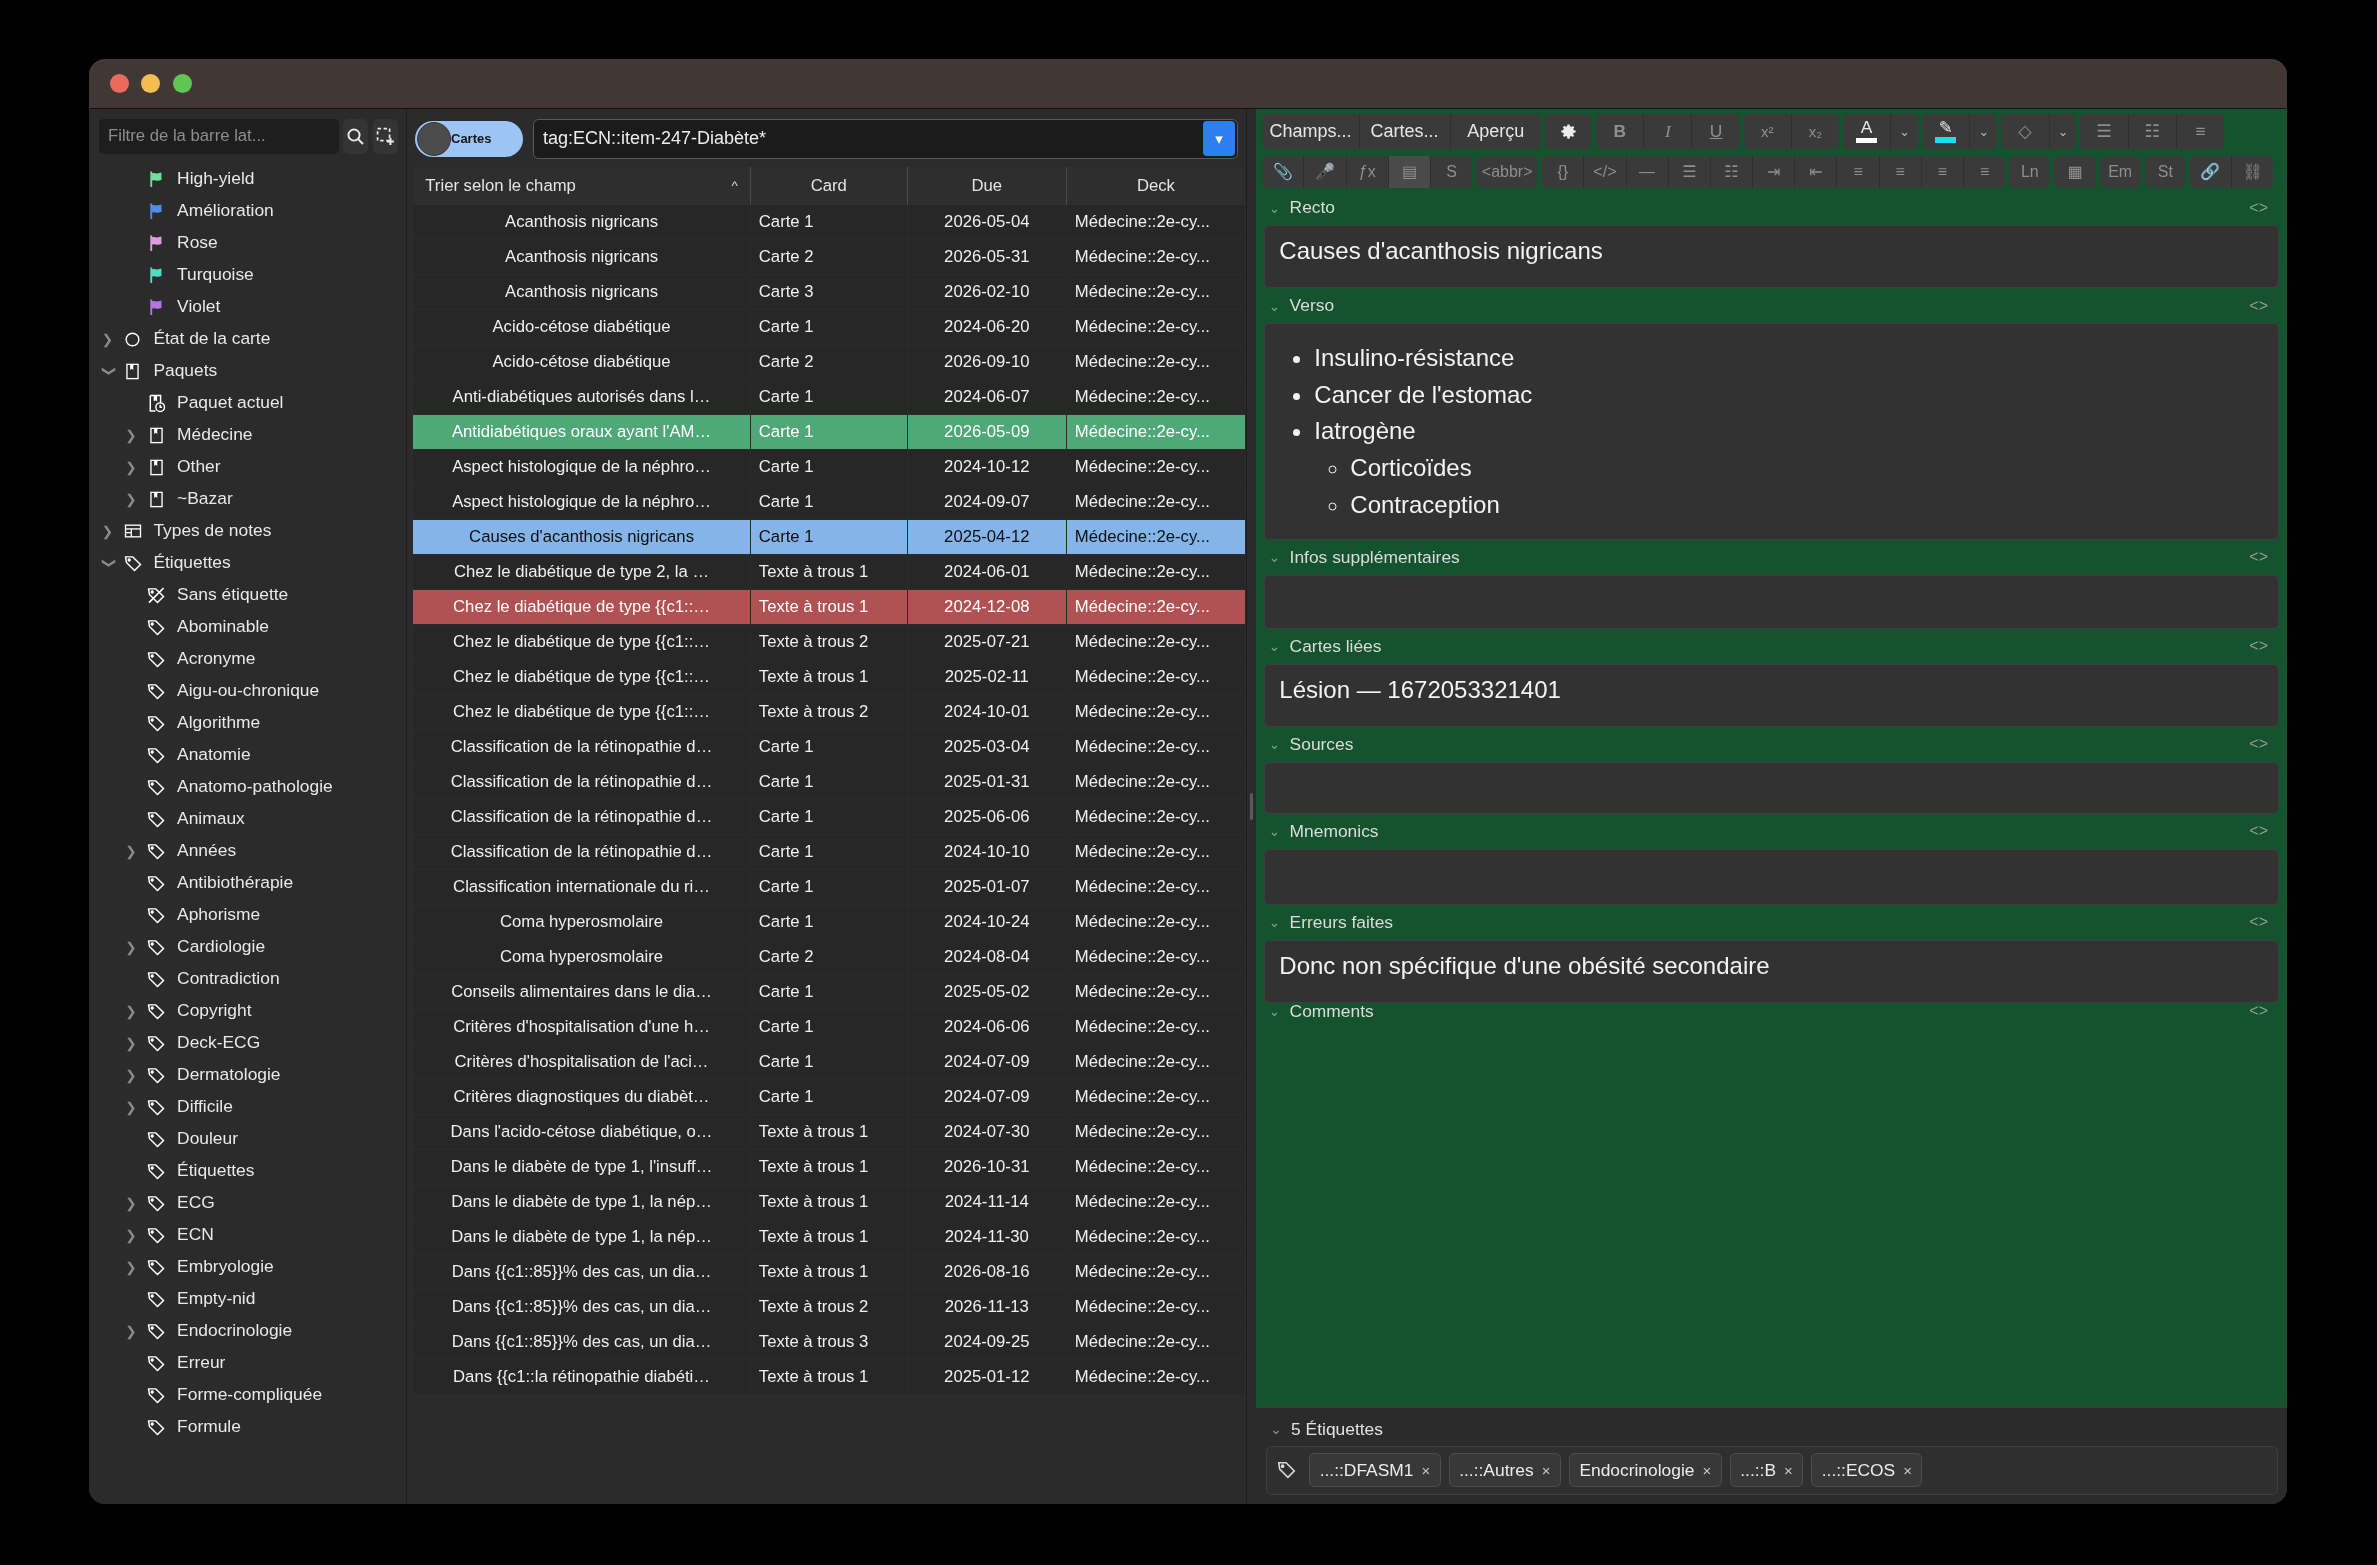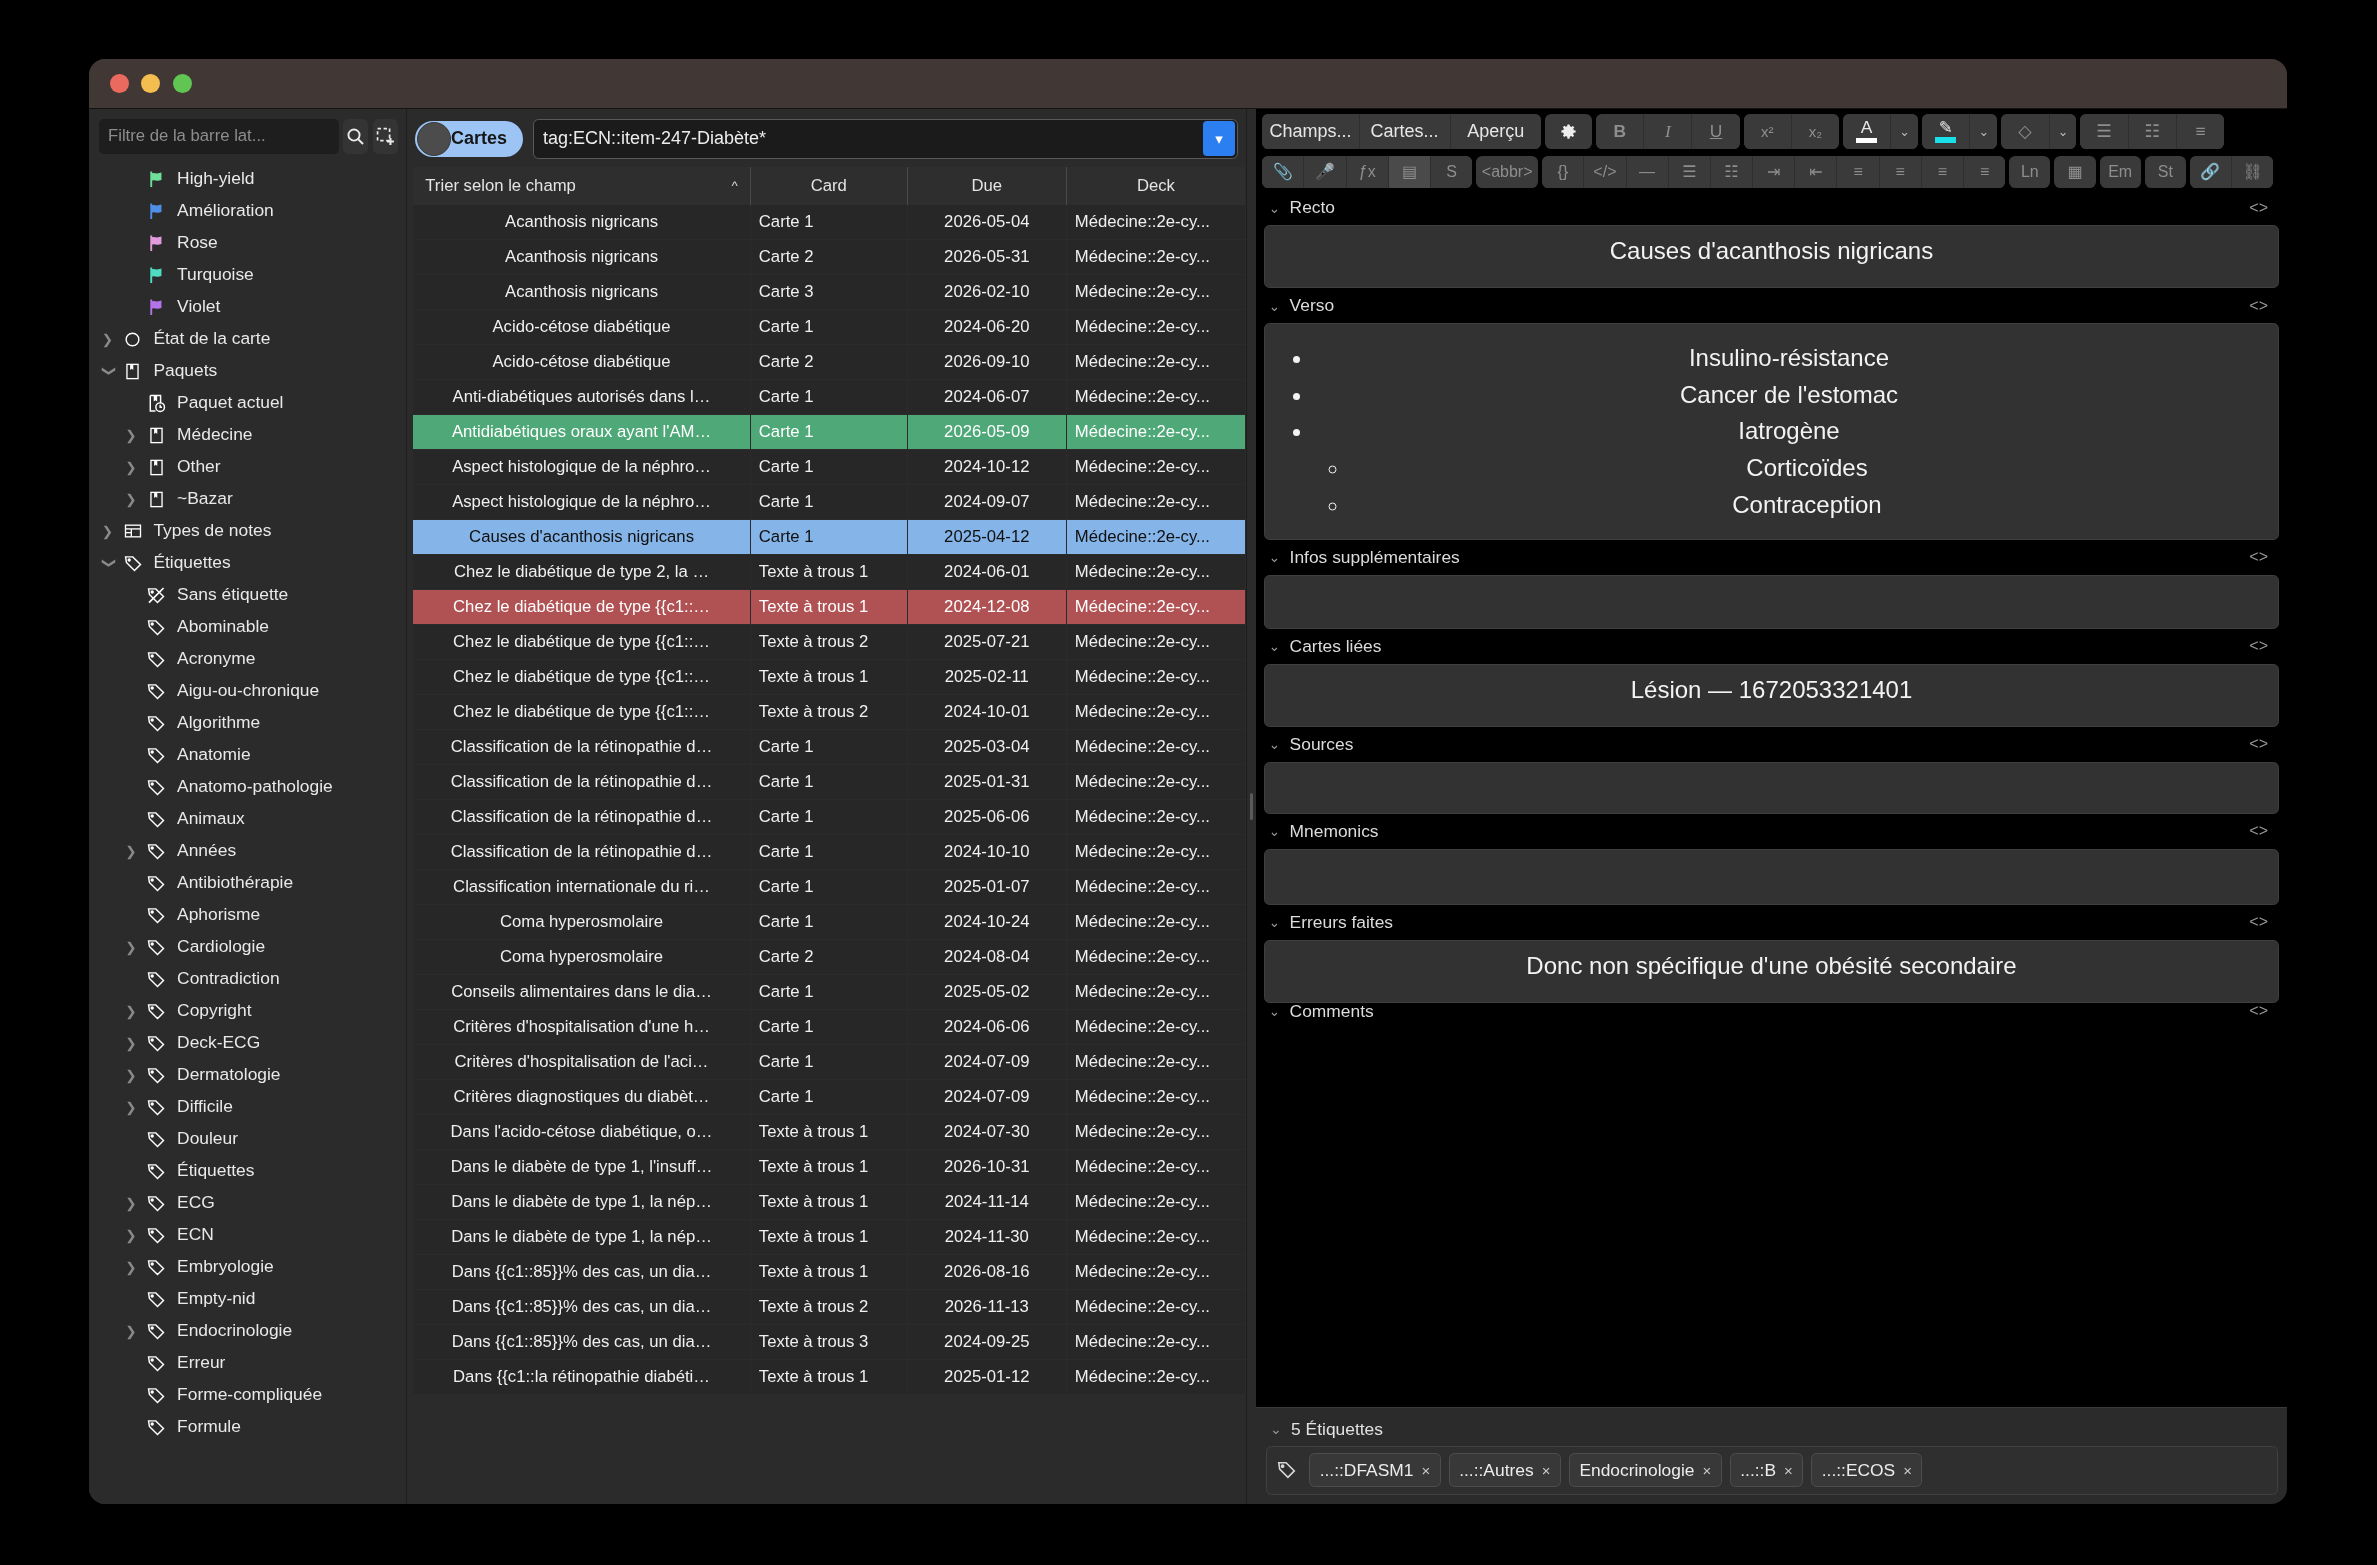--- a/index.html
+++ b/index.html
@@ -162,21 +162,21 @@
     width: 32px; height: 32px;
     border-radius: 50%;
     background: #4c4c4c;
     margin-left: 2.4px;
     border: 0.8px solid #3a3a3a;
   }
   #mode-label {
     position: absolute;
     left: 36px;
     color: #161616;
-    font-size: 18px;
+    font-size: 13px;
     font-weight: bold;
   }
   #search-wrap {
     flex: 1;
     height: 38px;
     background: #1b1b1b;
     border: 0.8px solid #5a5a5a;
     border-radius: 5.6px;
     display: flex;
     align-items: center;
@@ -267,25 +267,24 @@
   #splitter-grip {
     width: 3.2px; height: 27px;
     background: #5a5a5a;
     border-radius: 1.6px;
   }
 
   
   #editor {
     width: 1031px;
     min-width: 1031px;
-    background: #000000;
+    background: #14532d;
     display: flex;
     flex-direction: column;
     overflow: hidden;
-    text-align: center;
   }
   .ed-toolbar {
     display: flex;
     align-items: center;
     gap: 4px;
     padding: 4.8px 6.3px 2.4px 6.3px;
     flex-wrap: nowrap;
   }
   .tb-group {
     display: flex;

